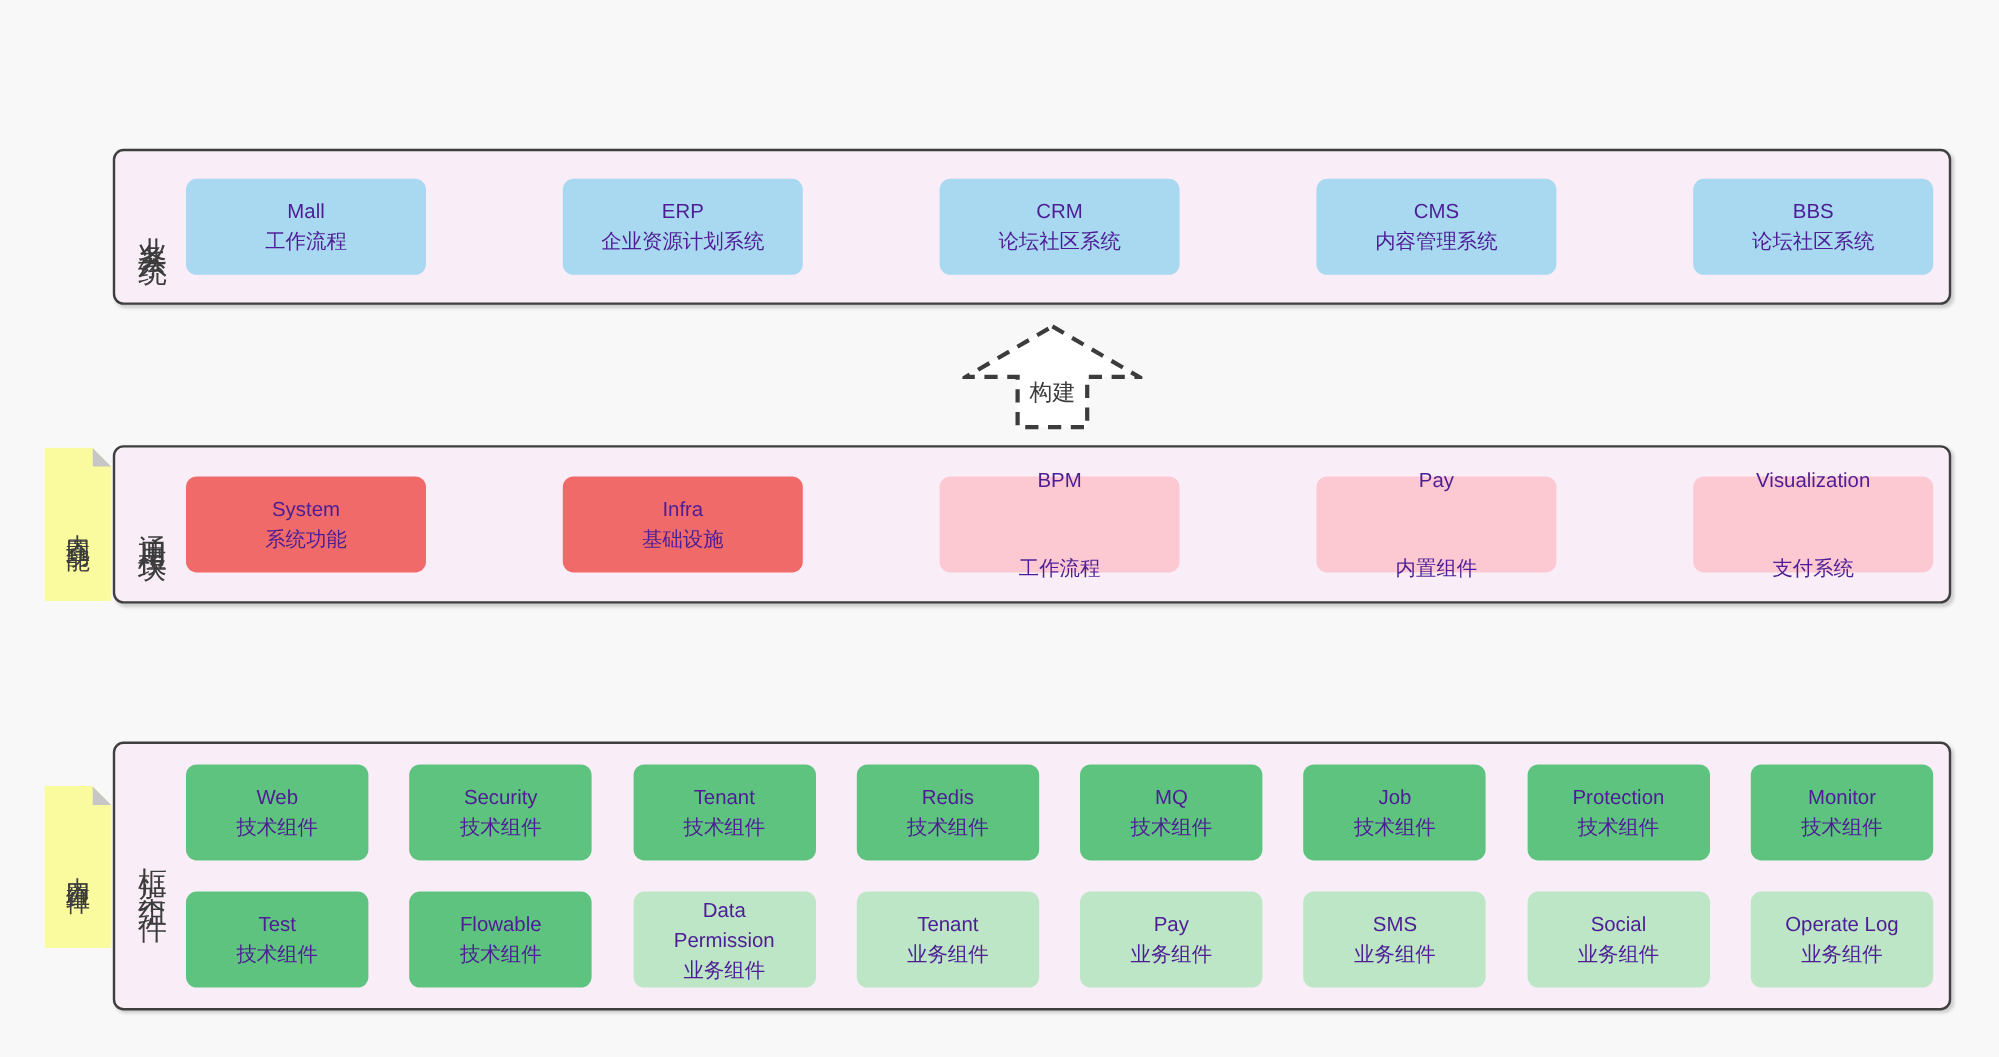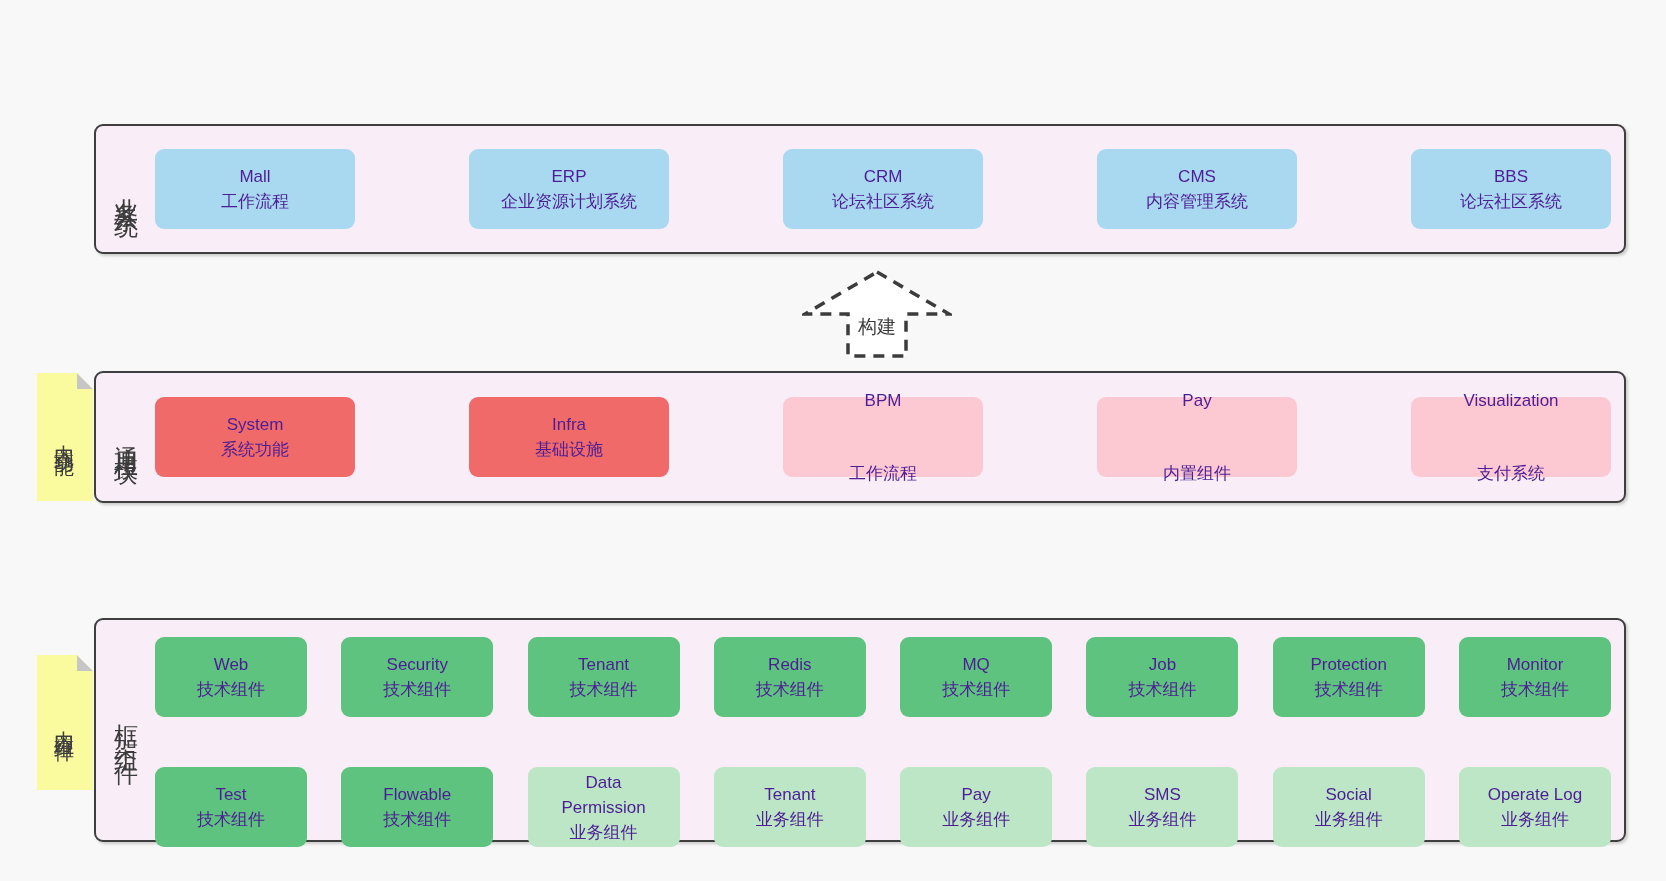--- a/index.html
+++ b/index.html
@@ -18,21 +18,21 @@
           font-size:24px;letter-spacing:5px;color:#3c3c3c;white-space:nowrap;}
   #panel-framework .vlabel{letter-spacing:13px;}
 
   .rows{position:absolute;left:59px;right:13px;top:0;bottom:0;
         display:flex;flex-direction:column;justify-content:center;gap:26px;}
   .row{display:flex;justify-content:space-between;}
 
   .box{width:200px;height:80px;border-radius:9px;box-sizing:border-box;
        display:flex;flex-direction:column;justify-content:center;text-align:center;
        color:#4c1d95;font-size:17px;line-height:25px;padding:0 8px;}
-  #panel-framework .box{width:152px;margin-top:24px;}
+  #panel-framework .box{width:152px;}
   .box .bt{display:block;margin:0 auto;}
   #panel-framework .box .bt{max-width:112px;}
   .box[data-variant="blue"]{background:#a9d8f1;}
   .box[data-variant="red"]{background:#f16a6a;}
   .box[data-variant="pink"]{background:#fcc9d2;gap:48px;}
   .box[data-variant="green"]{background:#5fc380;}
   .box[data-variant="light-green"]{background:#bce6c5;}
 
   .tag{position:absolute;left:37px;width:56px;background:#fafa9e;
        display:flex;align-items:center;justify-content:center;

